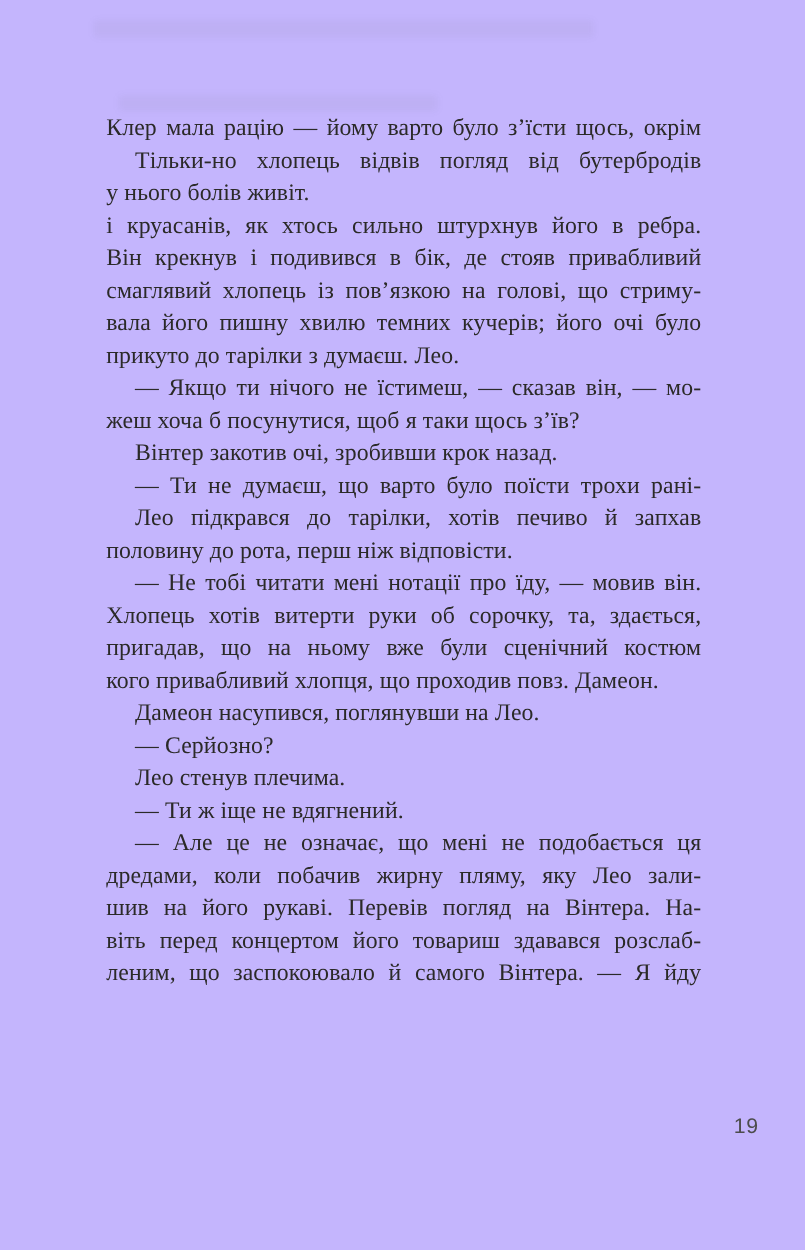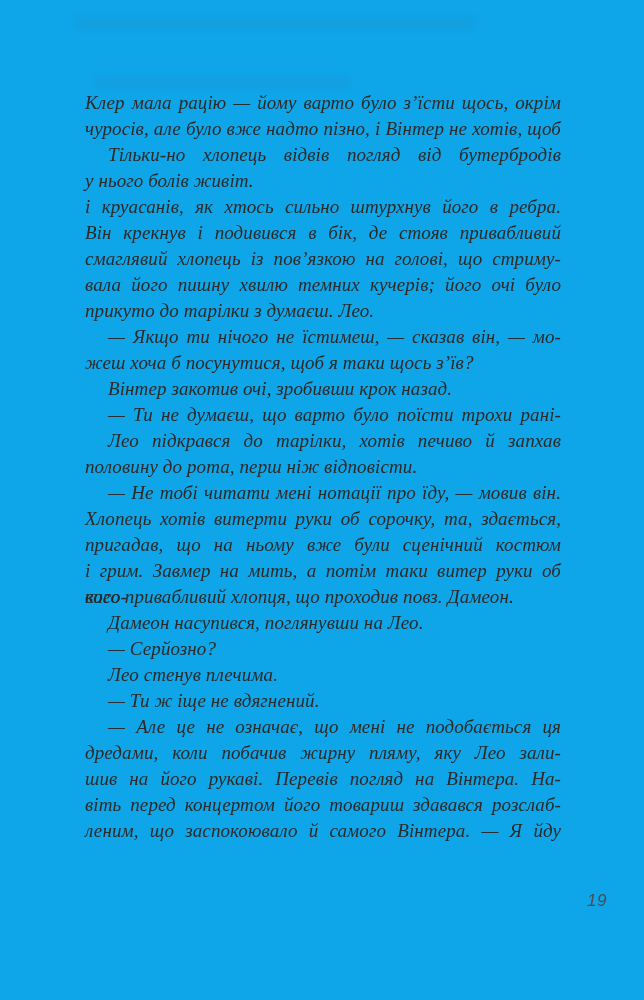--- a/index.html
+++ b/index.html
@@ -10,22 +10,21 @@
     width: 644px;
     height: 1000px;
     position: relative;
     background: #fdfdfc;
     overflow: hidden;
     font-family: "Liberation Serif", "DejaVu Serif", serif;
   }
   .page {
     position: absolute;
     inset: 0;
-    background: #0ea5e9;
-    font-style: italic;
+    background: #c4b5fd;
   }
   
   .showthrough {
     position: absolute;
     background: rgba(95, 90, 85, 0.055);
     filter: blur(2.5px);
     border-radius: 3px;
     pointer-events: none;
   }
   .showthrough.one  { left: 75px;  top: 16px; width: 400px; height: 14px; }
@@ -68,38 +67,36 @@
   }
 </style>
 </head>
 <body>
 
 <div class="page">
   <div class="showthrough one"></div>
   <div class="showthrough two"></div>
   <main class="text-block">
       <div class="line">Клер мала рацію — йому варто було з’їсти щось, окрім</div>
-      <div class="line">чуросів, але було вже надто пізно, і Вінтер не хотів, щоб</div>
       <div class="line indent">Тільки-но хлопець відвів погляд від бутербродів</div>
       <div class="line left">у нього болів живіт.</div>
       <div class="line">і круасанів, як хтось сильно штурхнув його в ребра.</div>
       <div class="line">Він крекнув і подивився в бік, де стояв привабливий</div>
       <div class="line">смаглявий хлопець із пов’язкою на голові, що стриму-</div>
       <div class="line">вала його пишну хвилю темних кучерів; його очі було</div>
       <div class="line left">прикуто до тарілки з думаєш. Лео.</div>
       <div class="line indent">— Якщо ти нічого не їстимеш, — сказав він, — мо-</div>
       <div class="line left">жеш хоча б посунутися, щоб я таки щось з’їв?</div>
       <div class="line indent left">Вінтер закотив очі, зробивши крок назад.</div>
       <div class="line indent">— Ти не думаєш, що варто було поїсти трохи рані-</div>
       <div class="line indent">Лео підкрався до тарілки, хотів печиво й запхав</div>
       <div class="line left">половину до рота, перш ніж відповісти.</div>
       <div class="line indent">— Не тобі читати мені нотації про їду, — мовив він.</div>
       <div class="line">Хлопець хотів витерти руки об сорочку, та, здається,</div>
       <div class="line">пригадав, що на ньому вже були сценічний костюм</div>
-      <div class="line">і грим. Завмер на мить, а потім таки витер руки об висо-</div>
       <div class="line left">кого привабливий хлопця, що проходив повз. Дамеон.</div>
       <div class="line indent left">Дамеон насупився, поглянувши на Лео.</div>
       <div class="line indent left">— Серйозно?</div>
       <div class="line indent left">Лео стенув плечима.</div>
       <div class="line indent left">— Ти ж іще не вдягнений.</div>
       <div class="line indent">— Але це не означає, що мені не подобається ця</div>
       <div class="line">дредами, коли побачив жирну пляму, яку Лео зали-</div>
       <div class="line">шив на його рукаві. Перевів погляд на Вінтера. На-</div>
       <div class="line">віть перед концертом його товариш здавався розслаб-</div>
       <div class="line">леним, що заспокоювало й самого Вінтера. — Я йду</div>

